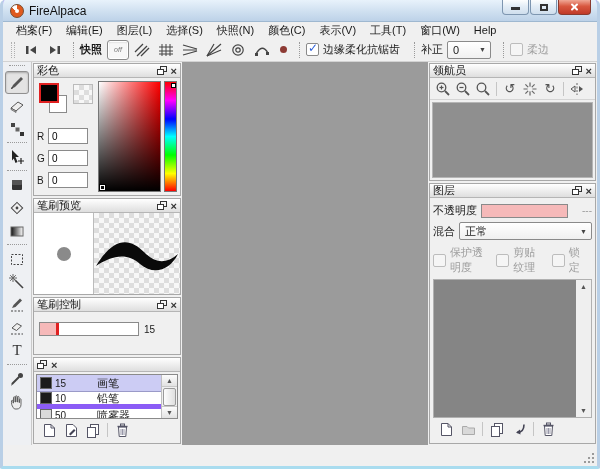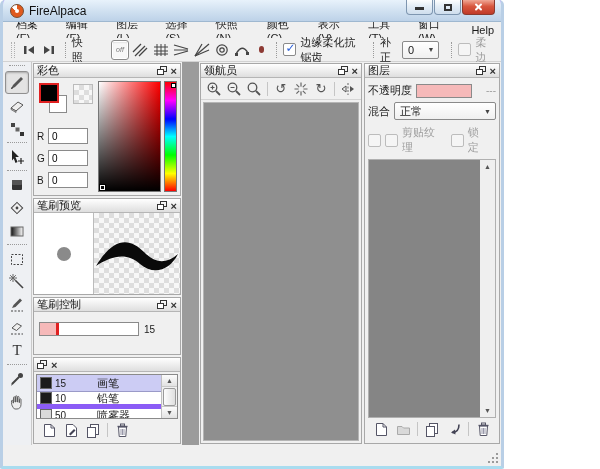--- a/index.html
+++ b/index.html
@@ -1,19 +1,19 @@
 <!DOCTYPE html>
 <html><head>
 <meta charset="utf-8">
 <style>
   * { box-sizing: border-box; margin: 0; padding: 0; }
   html,body { width:600px; height:469px; }
   body { font-family:"Liberation Sans","DejaVu Sans",sans-serif; font-size:11px; color:#1a1a1a; background:#fff; }
 
-  .window { width:504px; height:469px; border:3px solid #b9cfe6; border-top:none; border-radius:5px 5px 2px 2px;
+  .window { width:600px; height:469px; border:3px solid #b9cfe6; border-top:none; border-radius:5px 5px 2px 2px;
             background:#8b5cf6; display:flex; flex-direction:column; overflow:hidden; border-bottom-color:#a9dcef; }
 
   
   .titlebar { height:22px; flex:0 0 22px; background:linear-gradient(#e8f2fb,#cfe0f0 55%,#bdd2e8);
               display:flex; align-items:center; padding-left:7px; position:relative; border-bottom:1px solid #9fb8d0; }
   .appicon { width:14px; height:14px; border-radius:50%; margin-right:5px;
              background:conic-gradient(#e05a1e 0 300deg,#fff 300deg 360deg); border:1px solid #7a4a2a; position:relative; }
   .appicon::after{content:"";position:absolute;left:4px;top:4px;width:4px;height:4px;border-radius:50%;background:#fff;}
   .apptitle { font-size:12px; color:#111; }
   .winbtns { position:absolute; right:6px; top:0; display:flex; }
@@ -53,21 +53,21 @@
 
   
   .workspace { flex:1 1 auto; display:flex; min-height:0; }
   .toolstrip { flex:0 0 29px; background:#eef0f3; border-right:1px solid #c9c9c9; display:flex; flex-direction:column; align-items:center; padding-top:2px; }
   .strip-grip { width:16px; height:3px; border-top:1px dotted #9a9a9a; margin:1px 0 3px; }
   .tool { width:24px; height:23px; display:flex; align-items:center; justify-content:center; border:1px solid transparent; }
   .tool.sel { background:#e3e3e3; border:1px solid #909090; border-radius:3px; box-shadow:inset 0 1px 2px #aaa; }
   .ssep { width:20px; border-top:1px dotted #9a9a9a; margin:2px 0; }
 
   .leftcol { flex:0 0 148px; display:flex; flex-direction:column; background:#f0f0f0; }
-  .rightcol { flex:0 0 169px; display:flex; flex-direction:row; background:#f0f0f0; }
+  .rightcol { flex:0 0 169px; display:flex; flex-direction:column; background:#f0f0f0; }
   .canvas { flex:1 1 auto; background:#9b9b9b; }
 
   
   .panel { display:flex; flex-direction:column; border:1px solid #a8a8a8; margin:1px; background:#f0f0f0; min-height:0; }
   .phead { flex:0 0 14px; background:linear-gradient(#ffffff,#dedede); border-bottom:1px solid #b5b5b5;
            display:flex; align-items:center; padding:0 3px; }
   .ptitle { flex:1 1 auto; font-size:11px; line-height:13px; }
   .pfloat { width:11px; height:10px; margin-right:3px; }
   .pclose { font-size:11px; font-weight:bold; line-height:10px; color:#333; }
   .pbody { flex:1 1 auto; min-height:0; }
@@ -199,21 +199,21 @@
           <path d="M12 2 L6 6 L12 10 Z" fill="#444"></path>
         </svg>
     </div>
     <div class="tbtn">
       <svg width="14" height="12">
           <rect x="9.5" y="2" width="2.5" height="8" fill="#444"></rect>
           <path d="M2 2 L8 6 L2 10 Z" fill="#444"></path>
         </svg>
     </div>
     <span class="tsep"></span>
-    <span style="margin-right:20px;">快照</span>
+    <span style="margin-right:4px;font-weight:bold;">快照</span>
     <div class="snapbtn sel">
         <span class="offtxt">off</span>
       </div>
     <div class="snapbtn">
       <svg width="16" height="14">
           <g stroke="#444" stroke-width="1.3">
             <line x1="1" y1="9" x2="9" y2="1"></line>
             <line x1="3" y1="13" x2="13" y2="3"></line>
             <line x1="7" y1="13" x2="15" y2="5"></line>
           </g>
@@ -635,20 +635,21 @@
           </div>
           <div class="layrow">
             <span class="laylbl">混合</span>
             <div class="combo blendcombo">
               <span>正常</span>
               <span class="arr" style="margin-left:auto;">▼</span>
             </div>
           </div>
           <div class="laychecks">
             <span class="cb dis"></span>
+            <span class="cblabel dim">保护透明度</span>
             <span class="cb dis"></span>
             <span class="cblabel dim">剪贴纹理</span>
             <span class="cb dis"></span>
             <span class="cblabel dim">锁定</span>
           </div>
           <div class="laylist">
             <div class="laygray"></div>
             <div class="layscroll">
               <span class="varrow">▲</span>
               <span class="varrow bottom">▼</span>

